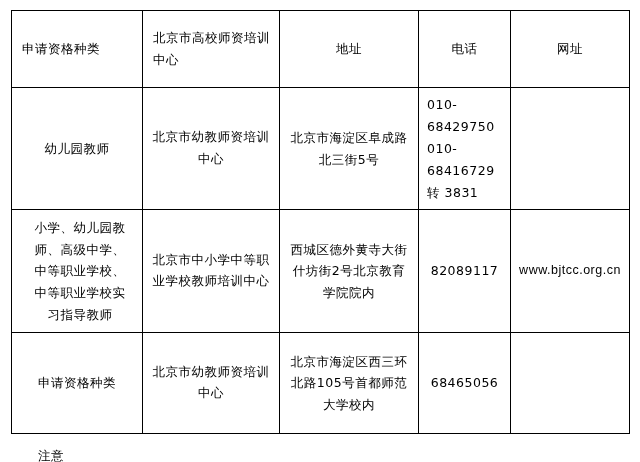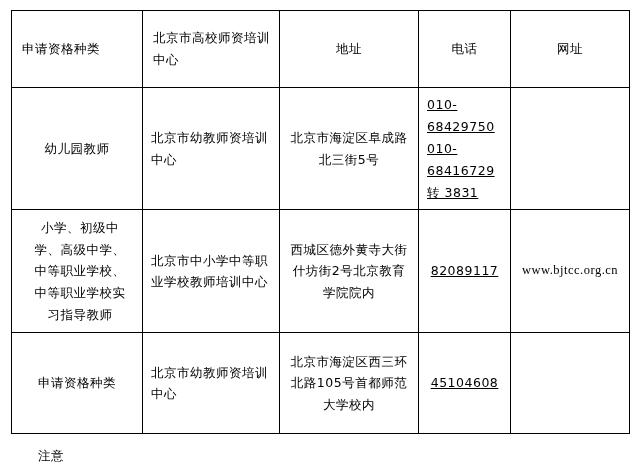--- a/index.html
+++ b/index.html
@@ -55,56 +55,57 @@
 
   td.cell-type {
     text-align: center;
     padding-left: 22px;
   }
   td.cell-type.multi {
     padding-left: 20px;
     padding-right: 14px;
   }
   td.cell-org {
-    text-align: left;
+    text-align: center;
     padding-left: 16px;
     padding-right: 10px;
+    font-family: Liberation Serif, serif;
   }
   td.cell-addr {
     text-align: center;
     padding-left: 14px;
     padding-right: 10px;
   }
   td.cell-phone {
     text-align: left;
     padding-left: 14px;
     padding-right: 6px;
   }
   td.cell-phone.center {
     text-align: center;
   }
   td.cell-web {
     text-align: center;
-    font-family: Liberation Serif, serif;
+    font-family: Liberation Sans, sans-serif;
     font-size: 11px;
     letter-spacing: 0.3px;
   }
   tr.row-1 td { height: 104px; }
   tr.row-2 td { height: 110px; }
   tr.row-3 td { height: 88px; }
 
   .footnote {
     position: absolute;
     left: 38px;
     top: 448px;
     font-size: 12.5px;
     letter-spacing: 0.5px;
     white-space: nowrap;
   }
-  .phone-line { display: block; text-decoration: underline; }
+  .phone-line { display: block; }
 </style>
 </head>
 <body>
 
 <div class="page">
 
   <table class="qual-table">
     <colgroup>
       <col class="c1">
         <col class="c2">
@@ -126,34 +127,34 @@
         <td class="cell-type">幼儿园教师</td>
         <td class="cell-org">北京市幼教师资培训中心</td>
         <td class="cell-addr">北京市海淀区阜成路北三街5号</td>
         <td class="cell-phone">
           <span class="phone-line">010-68429750</span>
           <span class="phone-line">010-68416729转 3831</span>
         </td>
         <td class="cell-web"></td>
       </tr>
       <tr class="row-2">
-        <td class="cell-type multi">小学、初级中学、高级中学、中等职业学校、中等职业学校实习指导教师</td>
+        <td class="cell-type multi">小学、幼儿园教师、高级中学、中等职业学校、中等职业学校实习指导教师</td>
         <td class="cell-org">北京市中小学中等职业学校教师培训中心</td>
         <td class="cell-addr">西城区德外黄寺大街什坊街2号北京教育学院院内</td>
         <td class="cell-phone center">
           <span class="phone-line">82089117</span>
         </td>
         <td class="cell-web">www.bjtcc.org.cn</td>
       </tr>
       <tr class="row-3">
         <td class="cell-type">申请资格种类</td>
         <td class="cell-org">北京市幼教师资培训中心</td>
         <td class="cell-addr">北京市海淀区西三环北路105号首都师范大学校内</td>
         <td class="cell-phone center">
-          <span class="phone-line">45104608</span>
+          <span class="phone-line">68465056</span>
         </td>
         <td class="cell-web"></td>
       </tr>
     </tbody>
   </table>
 
   <div class="footnote">注意</div>
 
 </div>
 

